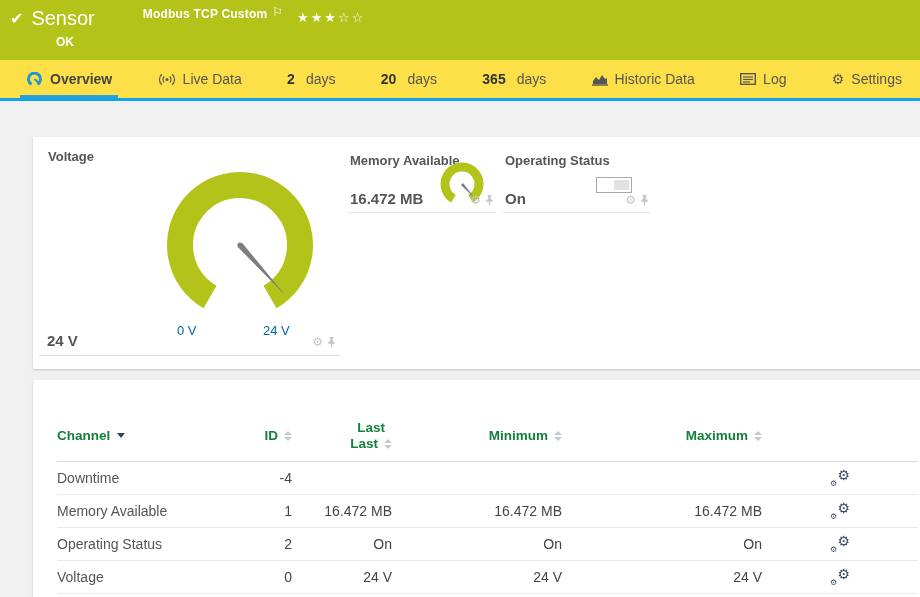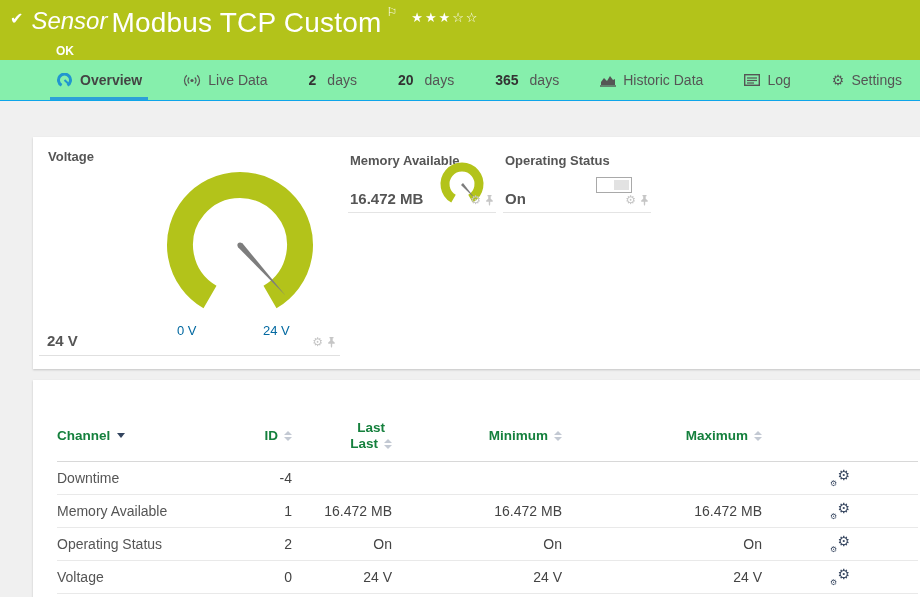--- a/index.html
+++ b/index.html
@@ -3,30 +3,30 @@
 <meta charset="utf-8">
 <style>
   * { margin:0; padding:0; box-sizing:border-box; }
   html,body { width:920px; height:597px; overflow:hidden; background:#f0f0f0;
     font-family:"Liberation Sans", sans-serif; }
 
   
   .top-banner { height:60px; background:#b3c31a; color:#fff; padding:7px 0 0 10px; }
   .title-row { display:flex; align-items:flex-start; }
   .check { font-size:16px; font-weight:bold; margin:2px 8px 0 0; }
-  .sensor-kind { font-style:italic; font-size:24px; margin-right:4px; }
-  .sensor-name { font-size:28px; font-weight:normal; letter-spacing:.2px; }
+  .sensor-kind { font-size:20px; margin-right:16px; }
+  .sensor-name { font-size:12px; font-weight:bold; letter-spacing:.2px;margin-left:32px; }
   .flag { font-size:12px; margin:-2px 0 0 5px; }
   .stars { font-size:13px; letter-spacing:2px; margin:3px 0 0 14px; cursor:pointer; }
   .status-ok { font-size:12px; font-weight:bold; padding:5px 0 0 46px; }
 
   
-  .tabbar { height:41px; background:#86efac; border-bottom:1px solid #0ea5e9;
+  .tabbar { height:41px; background:#fde047; border-bottom:3px solid #0ea5e9;
     display:flex; align-items:stretch; justify-content:space-between;
-    padding:0 12px 0 50px; }
+    padding:0 12px 0 20px; }
   .tab { display:flex; align-items:center; gap:7px; font-size:14px; color:#555;
     position:relative; padding:0 6px; cursor:pointer; white-space:nowrap; }
   .tab .num { font-weight:bold; color:#333; margin-right:4px; }
   .tab.active { color:#444; font-weight:bold; }
   .tab.active::after { content:""; position:absolute; left:0; right:0; bottom:0;
     height:3px; background:#2da0d8; }
   .tab-icon { display:inline-flex; align-items:center; }
   .uicon { font-family:"DejaVu Sans", sans-serif; font-style:normal; }
   .gear-glyph { font-size:14px; color:#555; }
 

